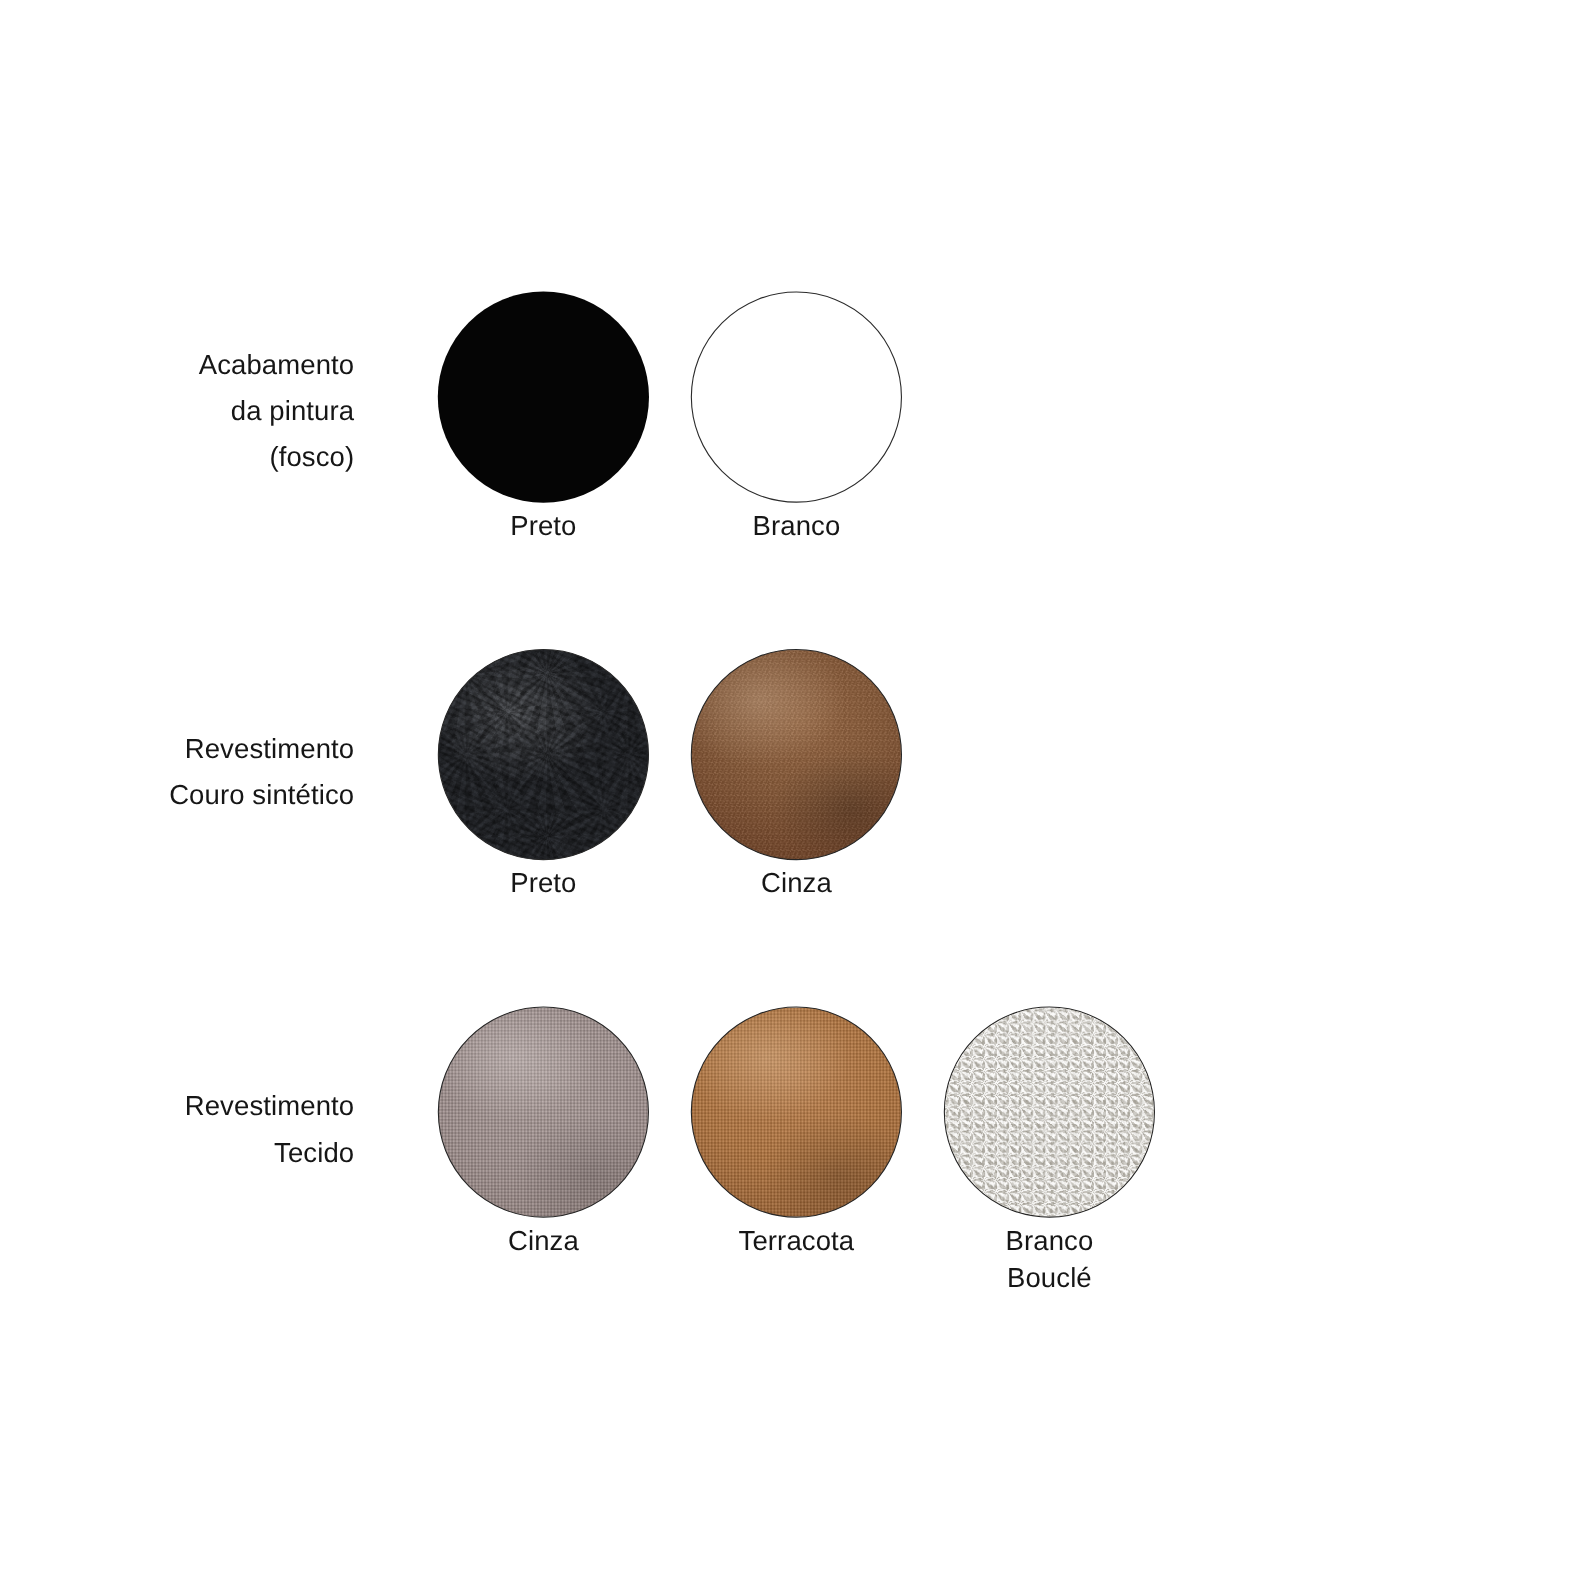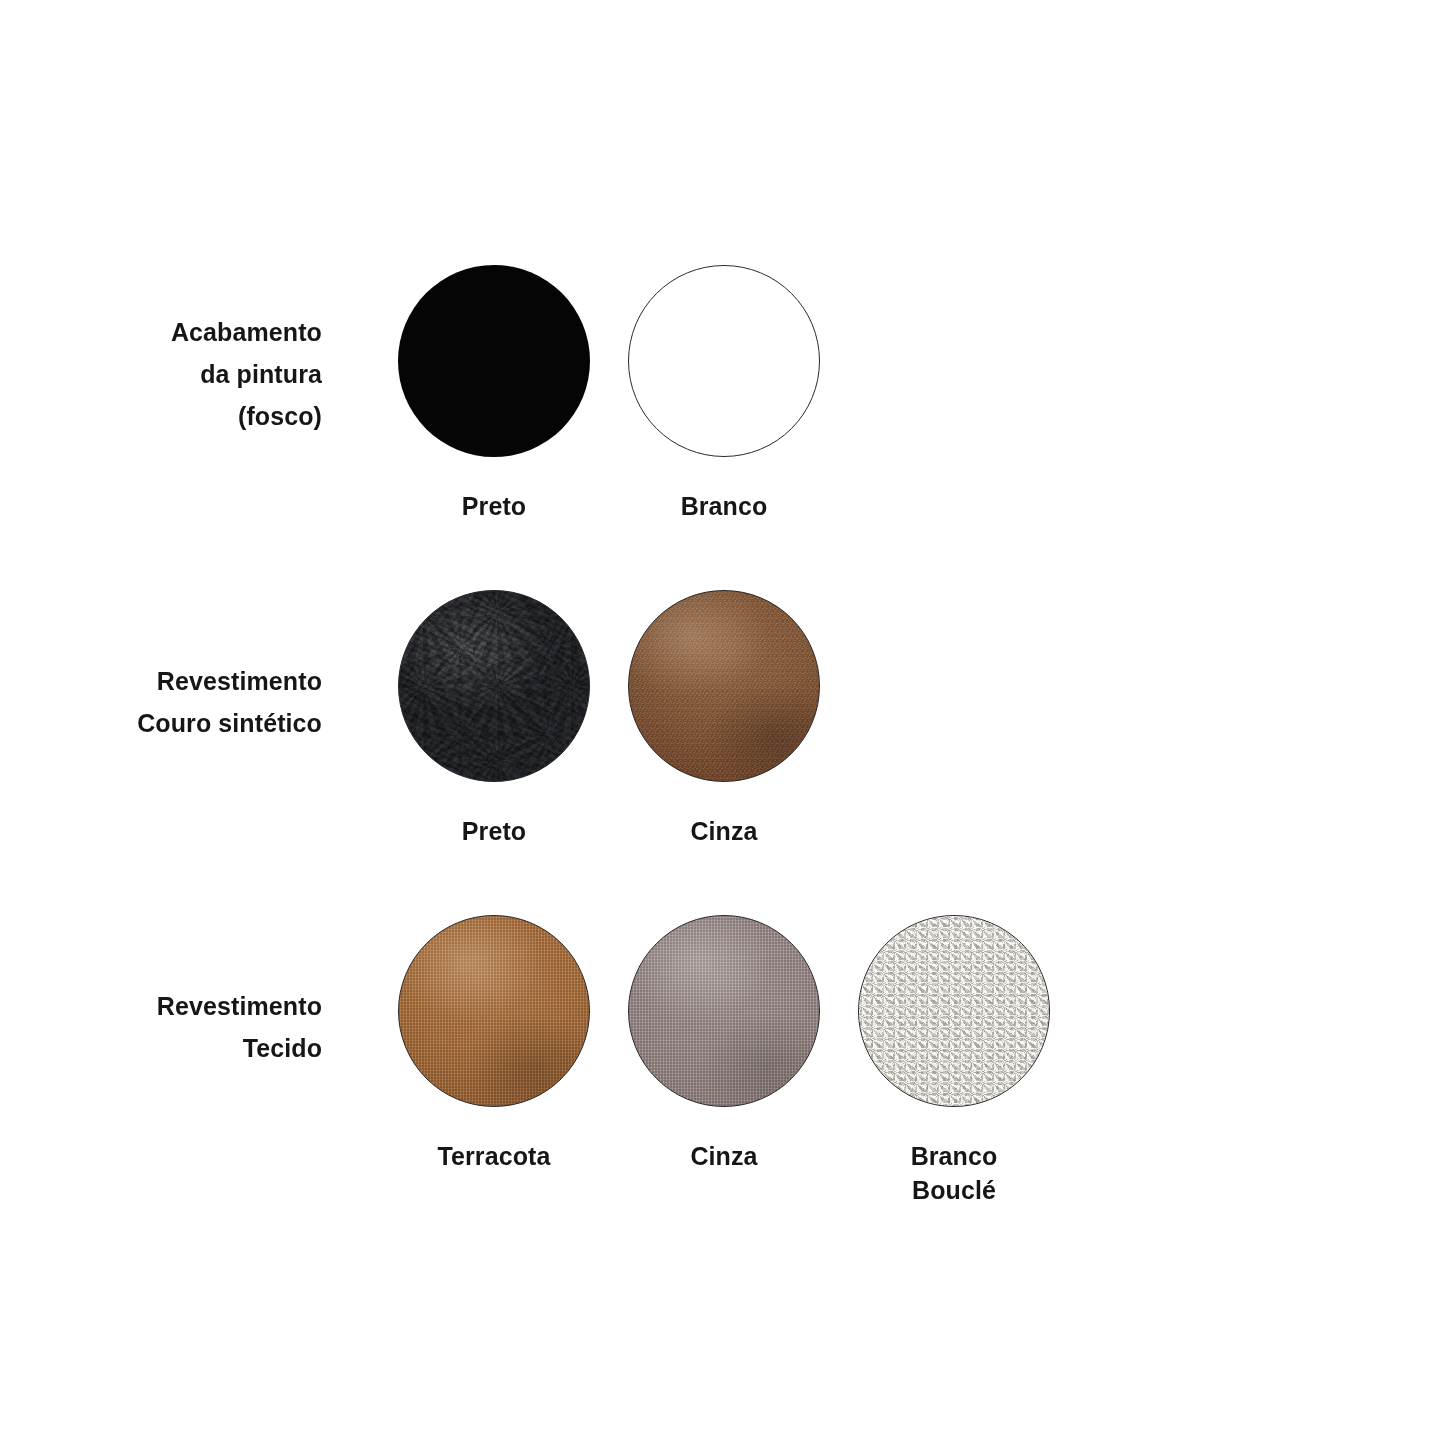--- a/index.html
+++ b/index.html
@@ -13,21 +13,20 @@
     color: #1a1a1a;
     -webkit-font-smoothing: antialiased;
   }
 
   .board {
     position: relative;
     width: 1201px;
     height: 1445px;
     background: #ffffff;
     overflow: hidden;
-    font-weight: bold;
   }
 
   
   .row {
     position: absolute;
     left: 0;
     width: 1445px;
     display: flex;
     flex-direction: row;
     align-items: flex-start;
@@ -74,21 +73,21 @@
     overflow: hidden;
     background: #ccc;
     box-sizing: border-box;
   }
   .disc .tex {
     position: absolute;
     inset: 0;
     border-radius: 50%;
   }
   .swatch-label {
-    margin-top: 32px;
+    margin-top: 4px;
     font-size: 25px;
     line-height: 34px;
     text-align: center;
     color: #161616;
     white-space: pre-line;
     letter-spacing: 0.1px;
   }
 
   
 
@@ -278,31 +277,31 @@
     </div>
   </div>
 
   <div class="row row-fabric">
     <div class="row-label">Revestimento
 Tecido</div>
 
     <div class="swatches">
 
       <div class="swatch">
+        <div class="disc rim s-fab-cinza">
+          <div class="tex"></div>
+        </div>
+        <div class="swatch-label">Cinza</div>
+      </div>
+
+      <div class="swatch">
         <div class="disc rim s-fab-terracota">
           <div class="tex"></div>
         </div>
         <div class="swatch-label">Terracota</div>
-      </div>
-
-      <div class="swatch">
-        <div class="disc rim s-fab-cinza">
-          <div class="tex"></div>
-        </div>
-        <div class="swatch-label">Cinza</div>
       </div>
 
       <div class="swatch">
         <div class="disc rim s-fab-boucle">
           <div class="tex"></div>
         </div>
         <div class="swatch-label">Branco
 Bouclé</div>
       </div>
 

